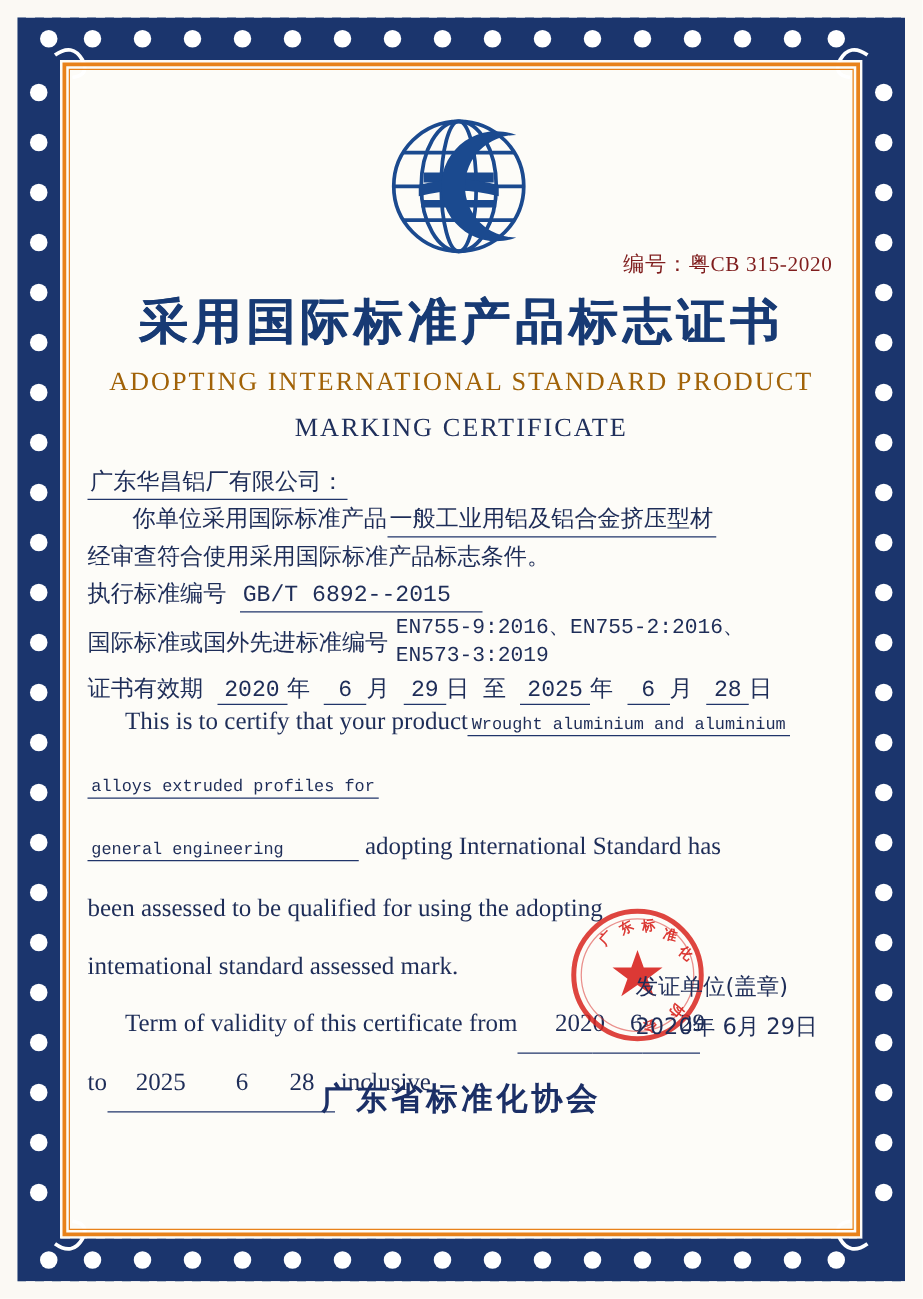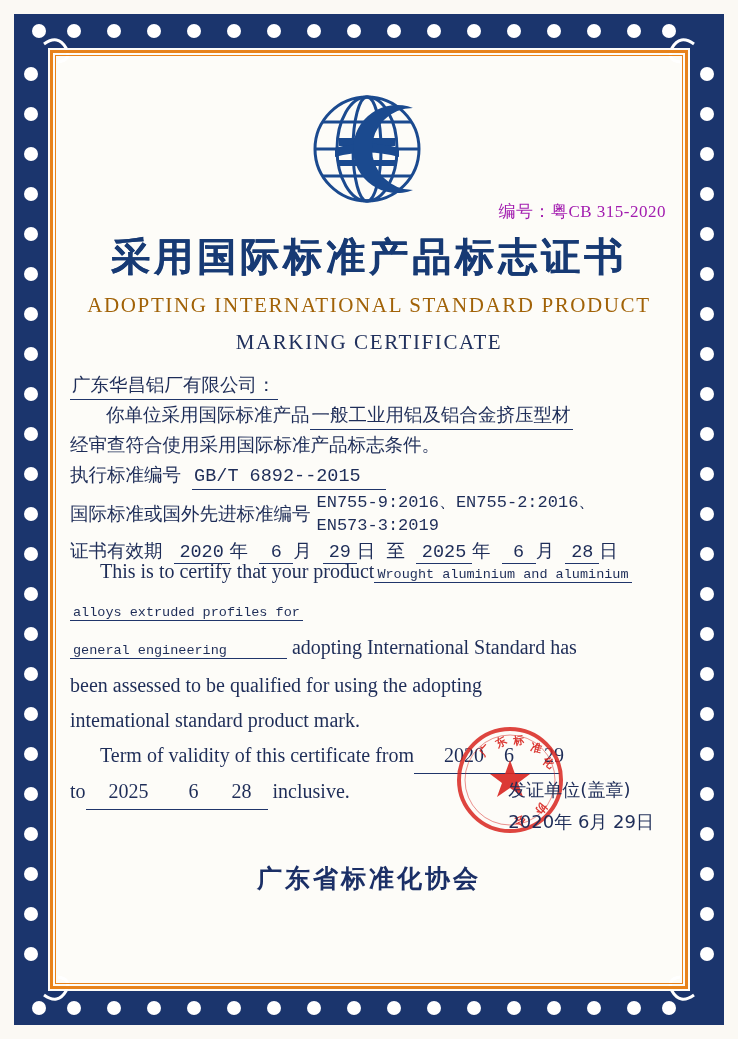--- a/index.html
+++ b/index.html
@@ -95,21 +95,21 @@
     height: 118px;
   }
   .emblem svg { display: block; }
 
   .serial {
     position: absolute;
     right: 10px;
     top: 138px;
     font-family: "Liberation Serif", serif;
     font-size: 17px;
-    color: #a21caf;
+    color: #7f1d1d;
     letter-spacing: 0.5px;
   }
 
   .title-cn {
     position: absolute;
     top: 168px;
     left: 0;
     right: 0;
     text-align: center;
     font-family: "DejaVu Serif", serif;
@@ -181,21 +181,21 @@
   }
 
   .body-en {
     position: absolute;
     top: 492px;
     left: 8px;
     right: 4px;
     color: #1e2d58;
     font-family: "Liberation Serif", serif;
     font-size: 20px;
-    line-height: 35px;
+    line-height: 46px;
     text-align: justify;
   }
   .body-en p { margin: 0 0 0 0; }
   .body-en .first { text-indent: 30px; }
 
   .mono-ul {
     font-family: "Liberation Mono", monospace;
     font-size: 13.5px;
     border-bottom: 1px solid #20356a;
     padding: 0 3px;
@@ -415,21 +415,21 @@
         <span>This is to certify that your product</span><span class="mono-ul">Wrought aluminium and aluminium</span>
       </p>
       <p>
         <span class="mono-ul">alloys extruded profiles for</span>
       </p>
       <p>
         <span class="mono-ul" style="padding-right:60px">general engineering</span>
         <span>adopting International Standard has</span>
       </p>
       <p>been assessed to be qualified  for using the adopting</p>
-      <p>intemational standard product mark.</p>
+      <p>intemational standard assessed mark.</p>
       <p class="first">
         <span>Term of validity of this certificate from</span><span class="blank-ul" style="width:60px">2020</span><span class="blank-ul" style="width:40px">6</span><span class="blank-ul" style="width:46px">29</span>
       </p>
       <p>
         <span>to</span><span class="blank-ul" style="width:86px">2025</span><span class="blank-ul" style="width:44px">6</span><span class="blank-ul" style="width:52px">28</span>
         <span>inclusive.</span>
       </p>
     </div>
 
     <div class="seal">

